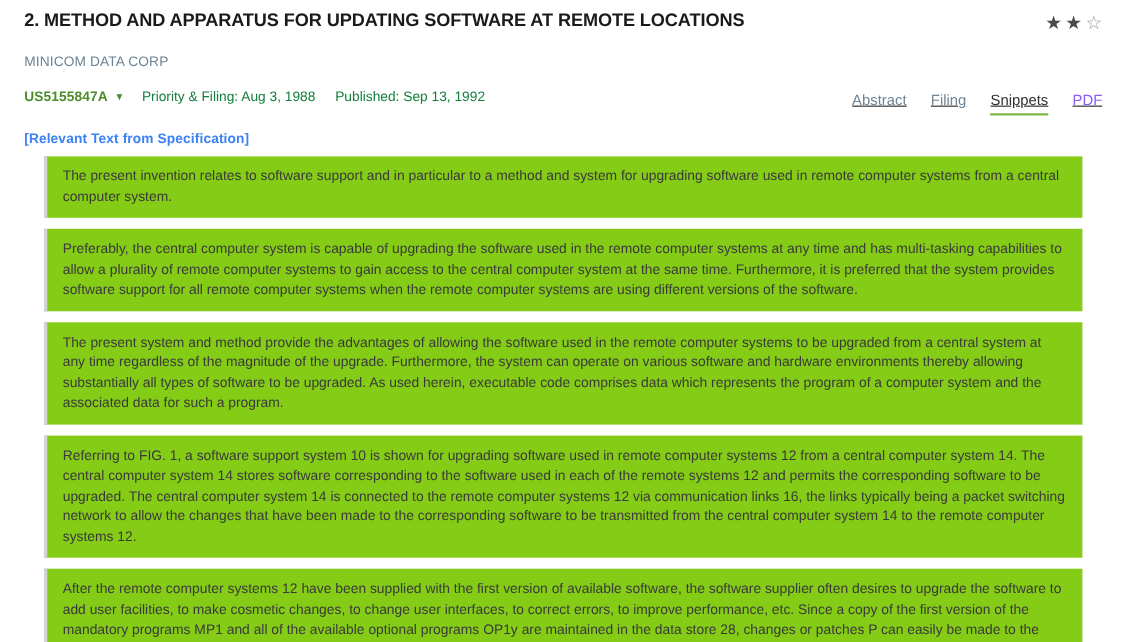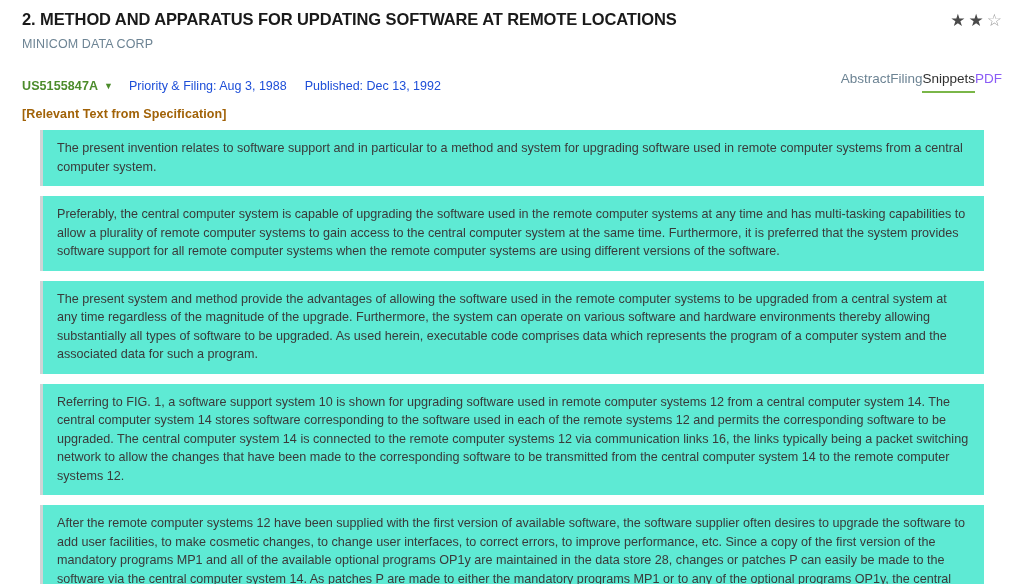--- a/index.html
+++ b/index.html
@@ -41,88 +41,90 @@
     flex-shrink: 0;
   }
   .star {
     font-size: 17px;
     line-height: 17px;
     color: #4a4a4a;
   }
   .star.empty { color: #9a9a9a; }
 
   .assignee {
-    margin-top: 7px;
+    margin-top: 19px;
     font-size: 12.5px;
     color: #6d8494;
     letter-spacing: 0.1px;
   }
 
   .meta-row {
     margin-top: 8px;
     display: flex;
-    align-items: flex-end;
+    align-items: center;
     justify-content: space-between;
   }
   .meta-left {
     display: flex;
     align-items: center;
     font-size: 12.5px;
   }
   .patent-no {
     color: #4c8c2b;
     font-weight: bold;
     letter-spacing: 0.1px;
   }
   .caret {
     margin-left: 6px;
     margin-right: 16px;
     color: #4c8c2b;
     font-size: 9px;
     line-height: 9px;
   }
   .meta-item {
-    color: #1d4ed8;
+    color: #15803d;
     margin-right: 18px;
   }
   .tabs {
     display: flex;
     align-items: flex-end;
+    gap: 22px;
     font-size: 13.5px;
+    text-decoration: underline;
   }
   .tab {
     color: #6d8494;
     padding-bottom: 5px;
     border-bottom: 2px solid transparent;
     cursor: pointer;
   }
   .tab.active {
     color: #303030;
     border-bottom: 2px solid #7ab648;
     margin-top: 12px;
   }
   .tab.plain {
     color: #8b5cf6;
   }
 
   .section-label {
     margin-top: 14px;
     font-size: 12.5px;
     font-weight: bold;
-    color: #a16207;
+    color: #3b82f6;
     letter-spacing: 0.1px;
   }
 
   .snippets {
     margin-top: 9px;
     height: 470px;
     overflow: hidden;
   }
   .snippet {
-    background: #5eead4;
+    background: #84cc16;
     border-left: 3px solid #cfd4d6;
     margin: 0 18px 10px 18px;
     padding: 9px 14px 10px 14px;
     font-size: 12.6px;
     line-height: 18.5px;
     color: #3a3a3a;
     text-align: left;
   }
 </style>
 </head>
@@ -139,21 +141,21 @@
     </div>
   </div>
 
   <div class="assignee">MINICOM DATA CORP</div>
 
   <div class="meta-row">
     <div class="meta-left">
       <span class="patent-no">US5155847A</span>
       <span class="caret">▼</span>
       <span class="meta-item">Priority &amp; Filing: Aug 3, 1988</span>
-      <span class="meta-item">Published: Dec 13, 1992</span>
+      <span class="meta-item">Published: Sep 13, 1992</span>
     </div>
     <div class="tabs">
       <span class="tab">Abstract</span>
       <span class="tab">Filing</span>
       <span class="tab active">Snippets</span>
       <span class="tab plain">PDF</span>
     </div>
   </div>
 
   <div class="section-label">[Relevant Text from Specification]</div>

